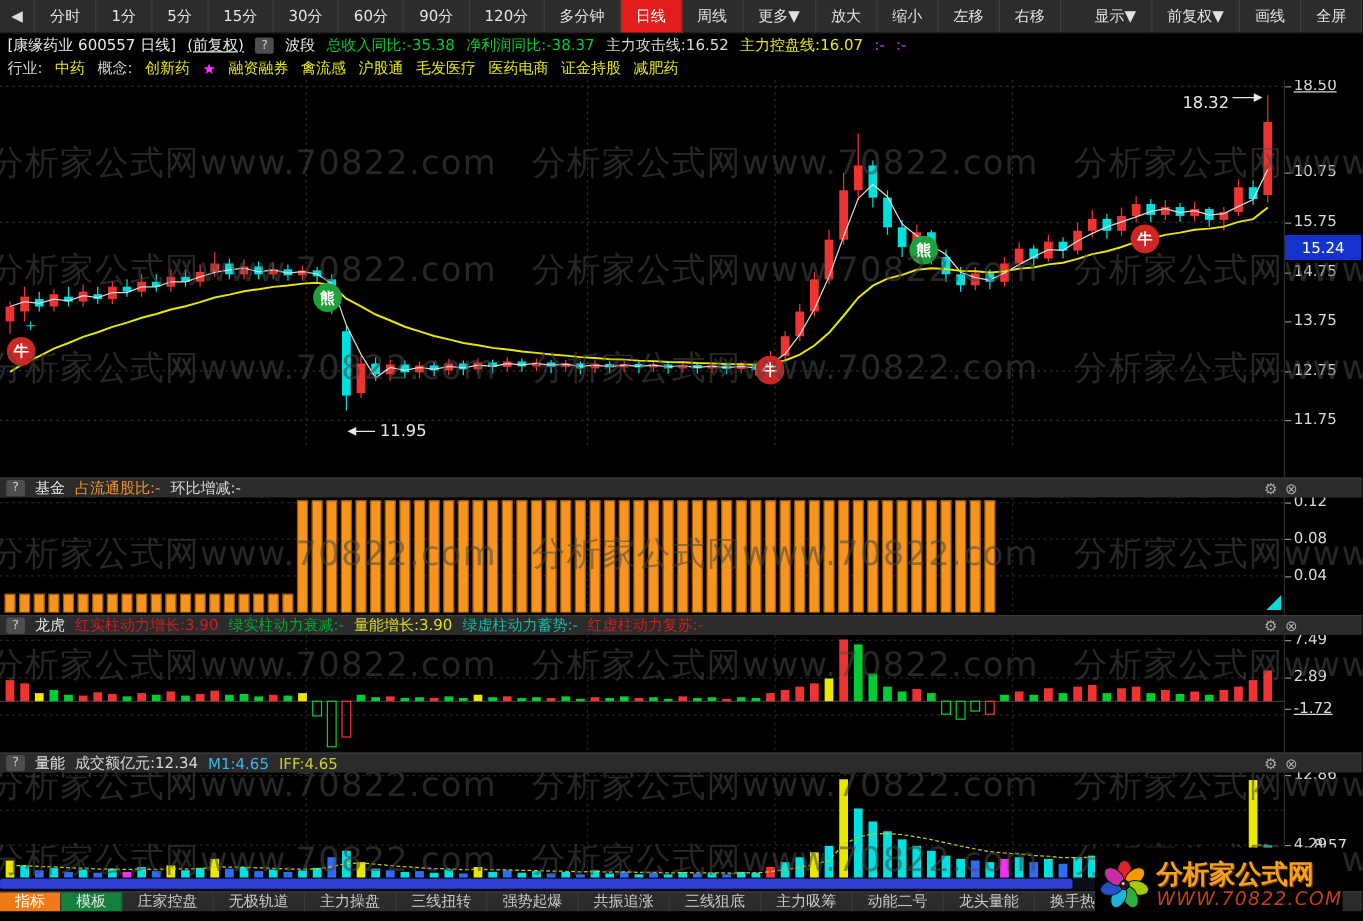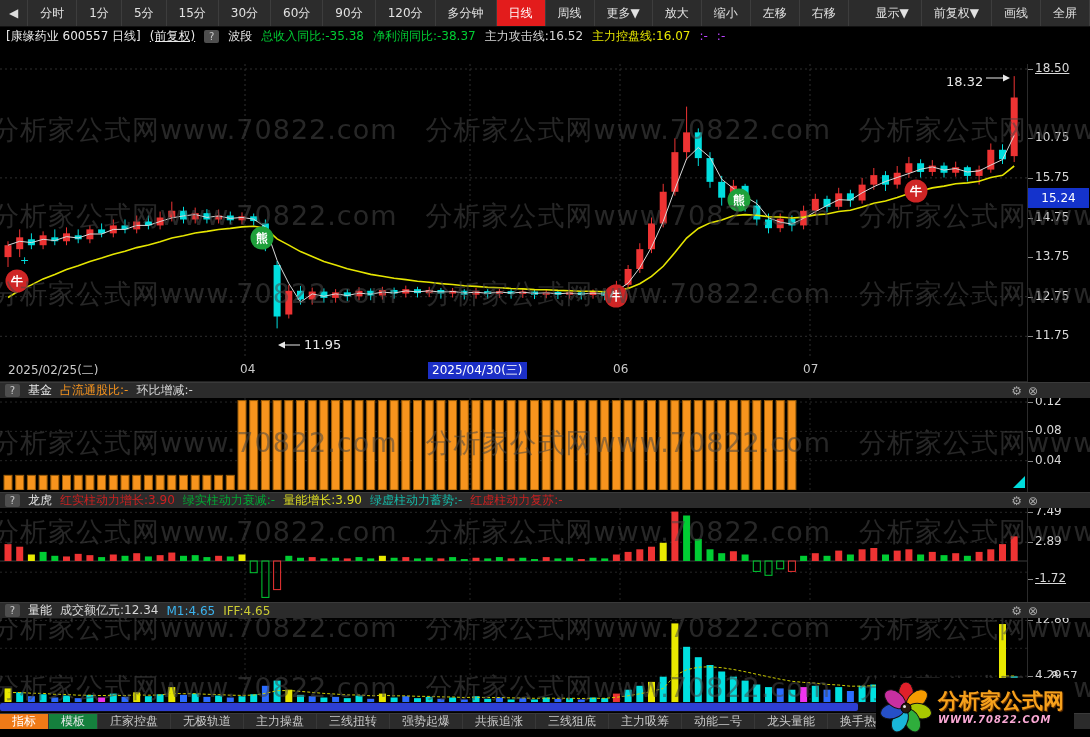--- a/index.html
+++ b/index.html
@@ -39,21 +39,21 @@
   .scroll-thumb{position:absolute;left:0;top:1px;width:858px;height:8px;background:#2e3fd4;border-radius:2px}
 
   .tabbar{position:absolute;left:0;top:713px;width:1090px;height:16px;background:#2b2b2b;border-top:1px solid #3a3a3a;display:flex;align-items:stretch;z-index:6}
   .tab{display:flex;align-items:center;padding:0 12px;color:#c9c9c9;font-size:12px;border-right:1px solid #383838;cursor:pointer;white-space:nowrap}
   .tab.active{background:#ef7a17;color:#fff}
   .tab.secondary{background:#15803d;color:#e5e5e5}
 
   .logo{position:absolute;left:876px;top:678px;width:198px;height:59px;background:#000;z-index:9;display:flex;align-items:center;gap:6px;padding-left:4px}
   .logo-text{display:flex;flex-direction:column;line-height:1.1}
   .logo-line1{font-size:21px;font-weight:bold;color:#f6a11c;text-shadow:1px 1px 1px #7a3c00}
-  .logo-line2{font-size:10px;font-weight:bold;font-style:italic;color:#f9a8d4;letter-spacing:1px}
+  .logo-line2{font-size:15px;font-weight:normal;font-style:italic;color:#c2410c;letter-spacing:1px}
 
   .wm{position:absolute;color:#474747;opacity:.55;font-size:27px;white-space:nowrap;letter-spacing:1px;z-index:5;pointer-events:none}
   .corner-tri{position:absolute;left:1013px;top:476px;width:0;height:0;border-bottom:12px solid #00dcdc;border-left:12px solid transparent;z-index:7}
 </style>
 </head>
 <body>
 
 <div class="app">
   <div class="toolbar" id="toolbar">
       <div class="tb-btn back">◀</div>
@@ -83,20 +83,34 @@
       <span style="color: rgb(232, 232, 232);">[康缘药业 600557 日线]</span>
       <span style="color: rgb(232, 232, 232); text-decoration: underline;">(前复权)</span>
       <span class="help-box">?</span>
       <span style="color: rgb(232, 232, 232);">波段</span>
       <span style="color: rgb(0, 204, 51);">总收入同比:-35.38</span>
       <span style="color: rgb(0, 204, 51);">净利润同比:-38.37</span>
       <span style="color: rgb(216, 216, 216);">主力攻击线:16.52</span>
       <span style="color: rgb(232, 232, 0);">主力控盘线:16.07</span>
       <span style="color: rgb(187, 68, 255);">:-</span>
       <span style="color: rgb(187, 68, 255);">:-</span>
+    </div>
+  <div class="conceptbar" id="conceptbar">
+      <span style="color: rgb(208, 208, 208);">行业:</span>
+      <span style="color: rgb(232, 232, 0);">中药</span>
+      <span style="color: rgb(208, 208, 208);">概念:</span>
+      <span style="color: rgb(232, 232, 0);">创新药</span>
+      <span style="color: rgb(255, 51, 255);">★</span>
+      <span style="color: rgb(232, 232, 0);">融资融券</span>
+      <span style="color: rgb(232, 232, 0);">禽流感</span>
+      <span style="color: rgb(232, 232, 0);">沪股通</span>
+      <span style="color: rgb(232, 232, 0);">毛发医疗</span>
+      <span style="color: rgb(232, 232, 0);">医药电商</span>
+      <span style="color: rgb(232, 232, 0);">证金持股</span>
+      <span style="color: rgb(232, 232, 0);">减肥药</span>
     </div>
 
   <div class="main-chart" id="mainChart"><svg width="1027" height="294">
         <line x1="0" y1="5" x2="1027" y2="5" stroke="#2e2e2e" stroke-dasharray="2,3"></line>
         <line x1="0" y1="113.9" x2="1027" y2="113.9" stroke="#2e2e2e" stroke-dasharray="2,3"></line>
         <line x1="0" y1="232.70000000000002" x2="1027" y2="232.70000000000002" stroke="#2e2e2e" stroke-dasharray="2,3"></line>
         <line x1="0" y1="272.3" x2="1027" y2="272.3" stroke="#2e2e2e" stroke-dasharray="2,3"></line>
         <line x1="245" y1="0" x2="245" y2="294" stroke="#2e2e2e" stroke-dasharray="2,3"></line>
         <line x1="470" y1="0" x2="470" y2="294" stroke="#2e2e2e" stroke-dasharray="2,3"></line>
         <line x1="620" y1="0" x2="620" y2="294" stroke="#2e2e2e" stroke-dasharray="2,3"></line>
@@ -315,31 +329,24 @@
       <div class="axis-label" style="top: 105.9px;">15.75</div>
       <div class="axis-label" style="top: 145.5px;">14.75</div>
       <div class="axis-label" style="top: 185.1px;">13.75</div>
       <div class="axis-label" style="top: 224.7px;">12.75</div>
       <div class="axis-label" style="top: 264.3px;">11.75</div>
       <div class="axis-label" style="top: 330.04px;">0.12</div>
       <div class="axis-label" style="top: 359.36px;">0.08</div>
       <div class="axis-label" style="top: 388.68px;">0.04</div>
       <div class="axis-label" style="top: 440.315px;">7.49</div>
       <div class="axis-label" style="top: 470.215px;">2.89</div>
-      <div class="axis-label" style="top: 507px; text-decoration: underline;">-1.72</div>
+      <div class="axis-label" style="top: 495px; text-decoration: underline;">-1.72</div>
       <div class="axis-label" style="top: 548.41px;">12.86</div>
       <div class="axis-label" style="top: 605px; margin-left: 16px;">8.57</div>
       <div class="axis-label" style="top: 604.115px;">4.29</div>
-    </div>
-  <div class="date-axis" id="dateAxis">
-      <div class="date-label" style="left: 8px;">2025/02/25(二)</div>
-      <div class="date-label" style="left: 240px;">04</div>
-      <div class="date-label hl" style="left: 428px;">2025/04/30(三)</div>
-      <div class="date-label" style="left: 613px;">06</div>
-      <div class="date-label" style="left: 803px;">07</div>
     </div>
 
   <div class="panel-header" id="p2header" style="top:382px">
       <span class="help-box">?</span>
       <span class="title">基金</span>
       <span style="color: rgb(247, 148, 29);">占流通股比:-</span>
       <span style="color: rgb(216, 216, 216);">环比增减:-</span>
       <div class="hdr-icons">
         <span class="gear">⚙</span>
         <span class="close-x">⊗</span>

